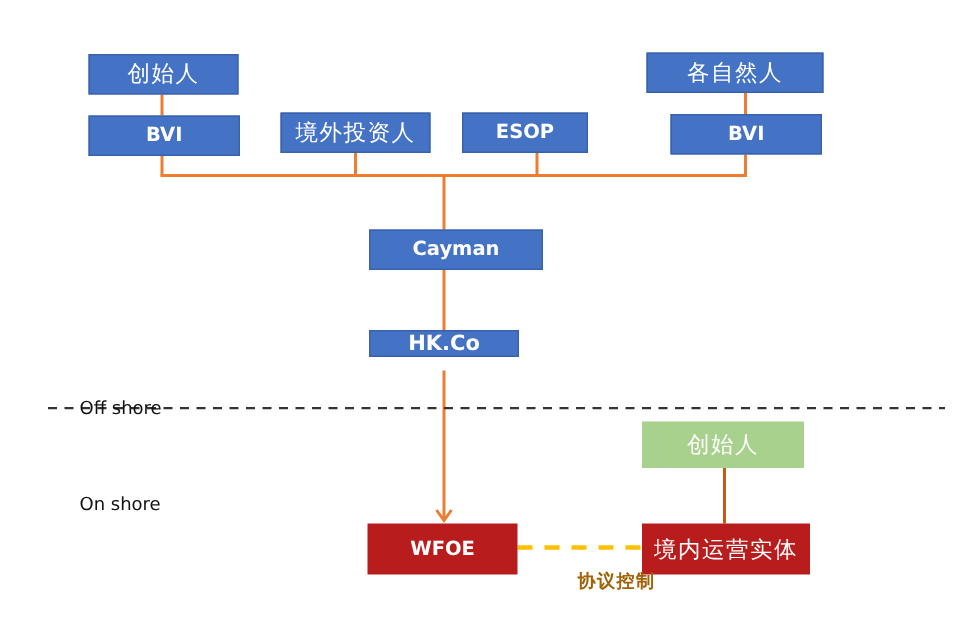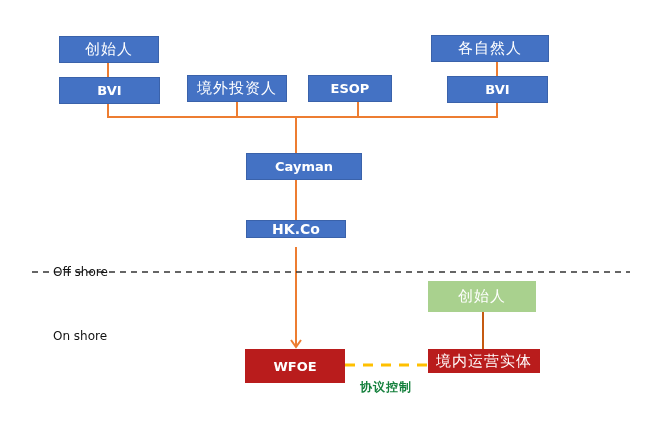--- a/index.html
+++ b/index.html
@@ -5,21 +5,21 @@
   html, body { margin: 0; padding: 0; background: #ffffff; }
   body { width: 650px; height: 425px; position: relative; overflow: hidden;
          font-family: "DejaVu Sans", "Liberation Sans", sans-serif; }
   .box { position: absolute; display: flex; align-items: center; justify-content: center;
          color: #ffffff; font-weight: bold; font-size: 13px; box-sizing: border-box; }
   .blue { background: #4472c4; border: 1px solid #3a62aa; }
   .gold { background: #b91c1c; }
   .green { background: #a9d18e; font-weight: normal; }
   .cjk { font-weight: normal; font-size: 15px; letter-spacing: 1px; }
   .label { position: absolute; color: #111; font-size: 12px; margin-top: 29px; }
-  .label-cjk { position: absolute; color: #15803d; font-size: 12px; font-weight: bold; letter-spacing: 1px; }
+  .label-cjk { position: absolute; color: #a16207; font-size: 12px; font-weight: bold; letter-spacing: 1px; margin-left: 25px; }
   svg.lines { position: absolute; left: 0; top: 0; }
 </style>
 </head>
 <body>
 
 <svg class="lines" width="650" height="425">
 
   <line x1="108" y1="63" x2="108" y2="77" stroke="#ed7d31" stroke-width="2"></line>
 
   <line x1="497" y1="62" x2="497" y2="76" stroke="#ed7d31" stroke-width="2"></line>
@@ -53,15 +53,15 @@
 <div class="box blue" style="left:447px; top:76px; width:101px; height:27px;">BVI</div>
 
 <div class="box blue" style="left:246px; top:153px; width:116px; height:27px;">Cayman</div>
 <div class="box blue" style="left:246px; top:220px; width:100px; height:18px; font-size:14px;">HK.Co</div>
 
 <div class="label" style="left:53px; top:236px;">Off shore</div>
 <div class="label" style="left:53px; top:300px;">On shore</div>
 
 <div class="box green cjk" style="left:428px; top:281px; width:108px; height:31px;">创始人</div>
 <div class="box gold" style="left:245px; top:349px; width:100px; height:34px;">WFOE</div>
-<div class="box gold cjk" style="left:428px; top:349px; width:112px; height:24px;">境内运营实体</div>
+<div class="box gold cjk" style="left:428px; top:349px; width:112px; height:34px;">境内运营实体</div>
 
 <div class="label-cjk" style="left:360px; top:379px;">协议控制</div>
 
 </body></html>

